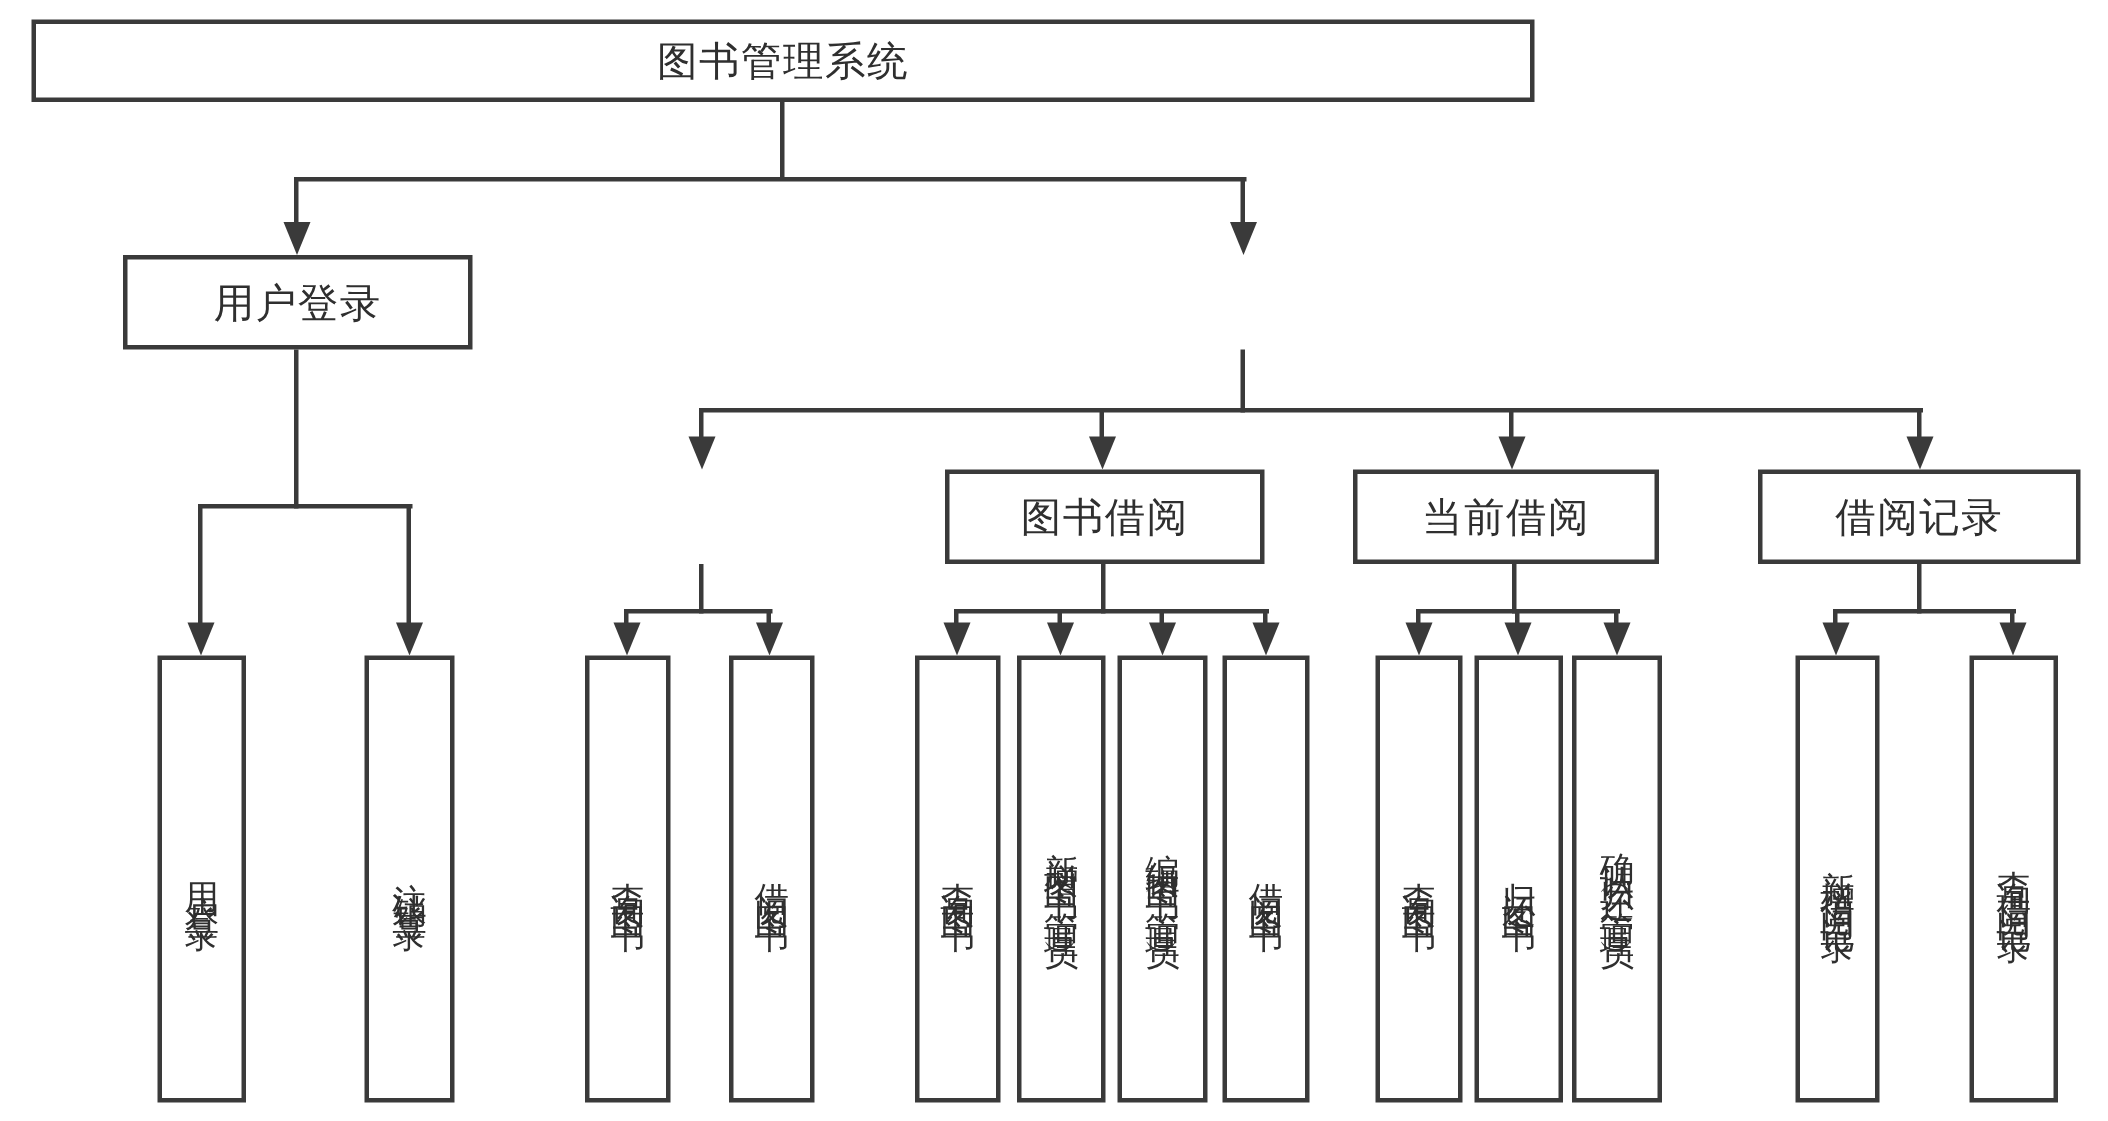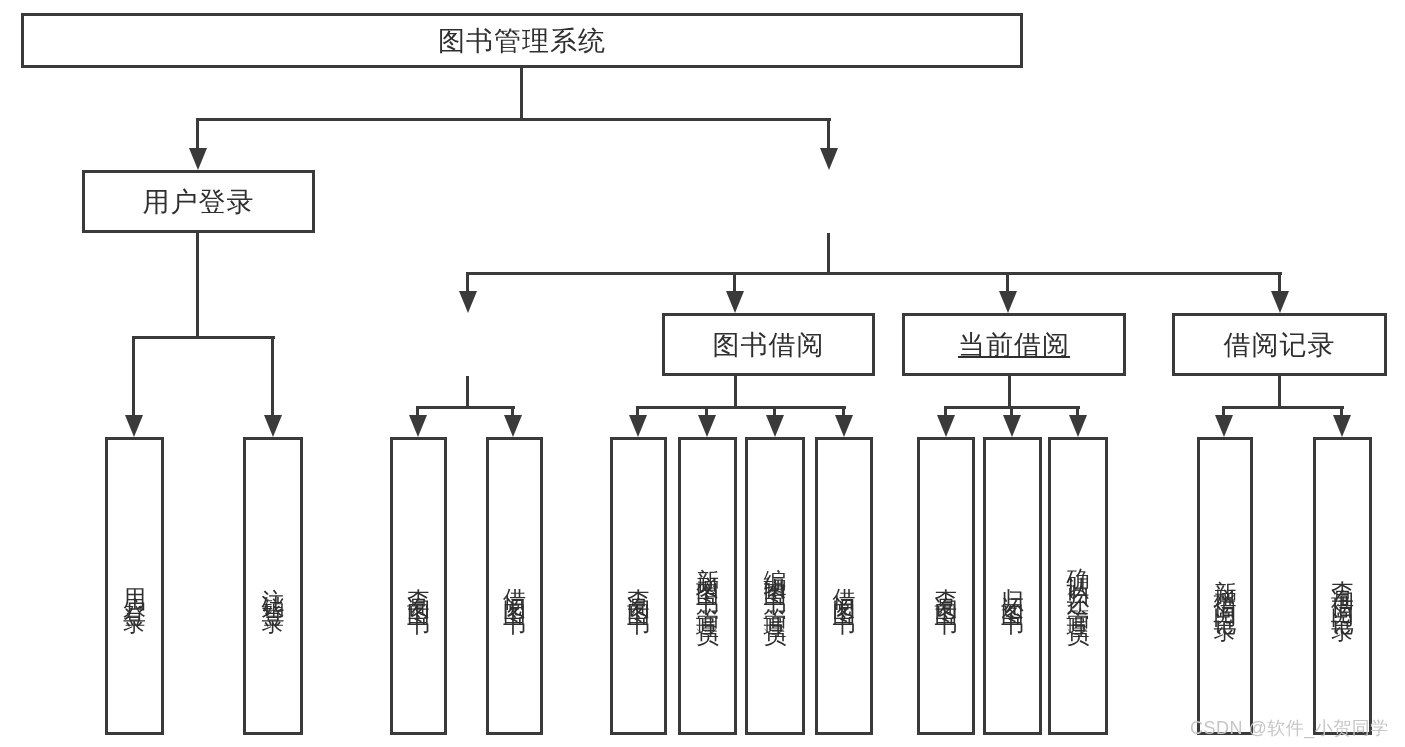--- a/index.html
+++ b/index.html
@@ -94,24 +94,24 @@
   <div class="hline" style="left:467px;top:272px;width:815px;"></div>
   <div class="vline" style="left:466px;top:272px;height:24px;"></div>
   <div class="ahead" style="left:459px;top:291px;"></div>
   <div class="vline" style="left:733px;top:272px;height:24px;"></div>
   <div class="ahead" style="left:726px;top:291px;"></div>
   <div class="vline" style="left:1006px;top:272px;height:24px;"></div>
   <div class="ahead" style="left:999px;top:291px;"></div>
   <div class="vline" style="left:1278px;top:272px;height:24px;"></div>
   <div class="ahead" style="left:1271px;top:291px;"></div>
 
-  <div class="node" style="left:662px;top:313px;width:213px;height:63px;">
+  <div class="node" style="left:630px;top:313px;width:213px;height:63px;">
     <span>图书借阅</span>
   </div>
-  <div class="node" style="left:902px;top:313px;width:224px;height:63px;text-decoration:underline;">
+  <div class="node" style="left:902px;top:313px;width:204px;height:63px;">
     <span>当前借阅</span>
   </div>
   <div class="node" style="left:1172px;top:313px;width:215px;height:63px;">
     <span>借阅记录</span>
   </div>
 
   <div class="vline" style="left:466px;top:376px;height:33px;"></div>
   <div class="hline" style="left:417px;top:406px;width:98px;"></div>
   <div class="vline" style="left:416px;top:406px;height:14px;"></div>
   <div class="ahead" style="left:409px;top:415px;"></div>
@@ -182,15 +182,14 @@
     <span class="vtext">确认归还（管理员）</span>
   </div>
 
   <div class="leaf" style="left:1197px;width:56px;">
     <span class="vtext">新增借阅记录</span>
   </div>
   <div class="leaf" style="left:1313px;width:59px;">
     <span class="vtext">查询借阅记录</span>
   </div>
 
-  <div class="watermark">CSDN @软件_小贺同学</div>
 
 </div>
 
 </body></html>

